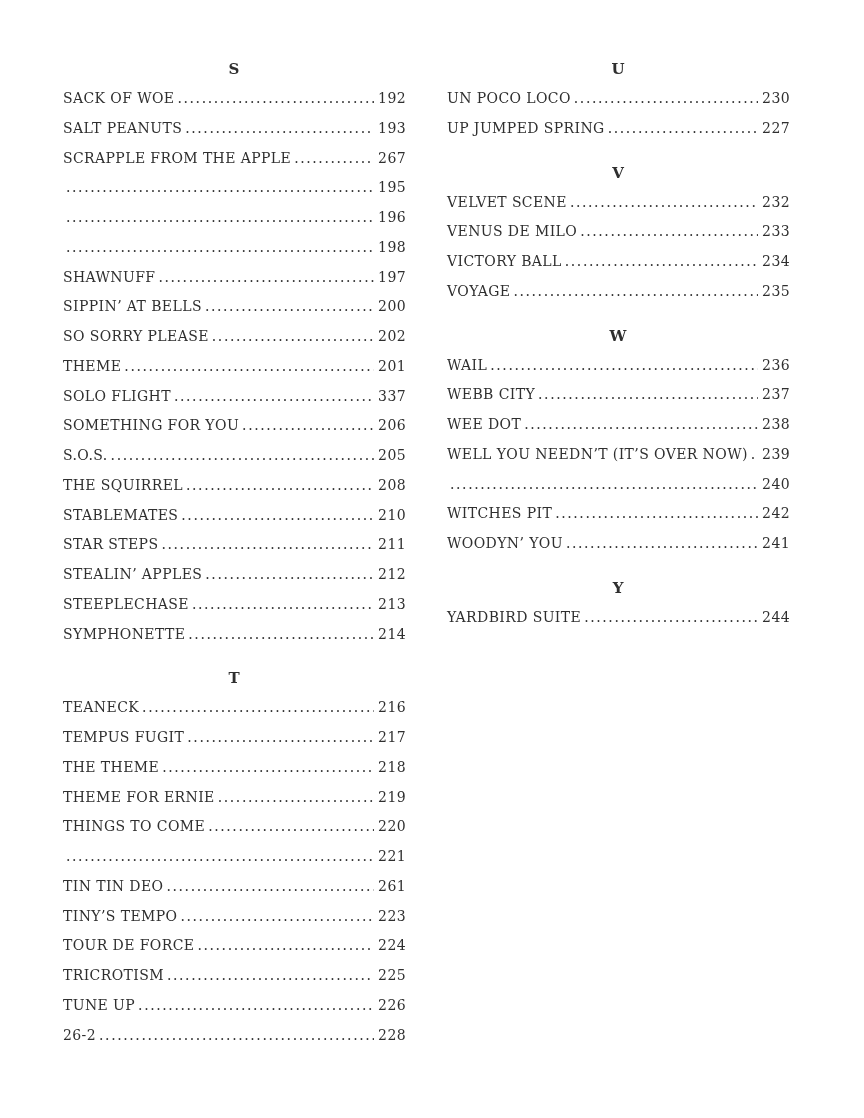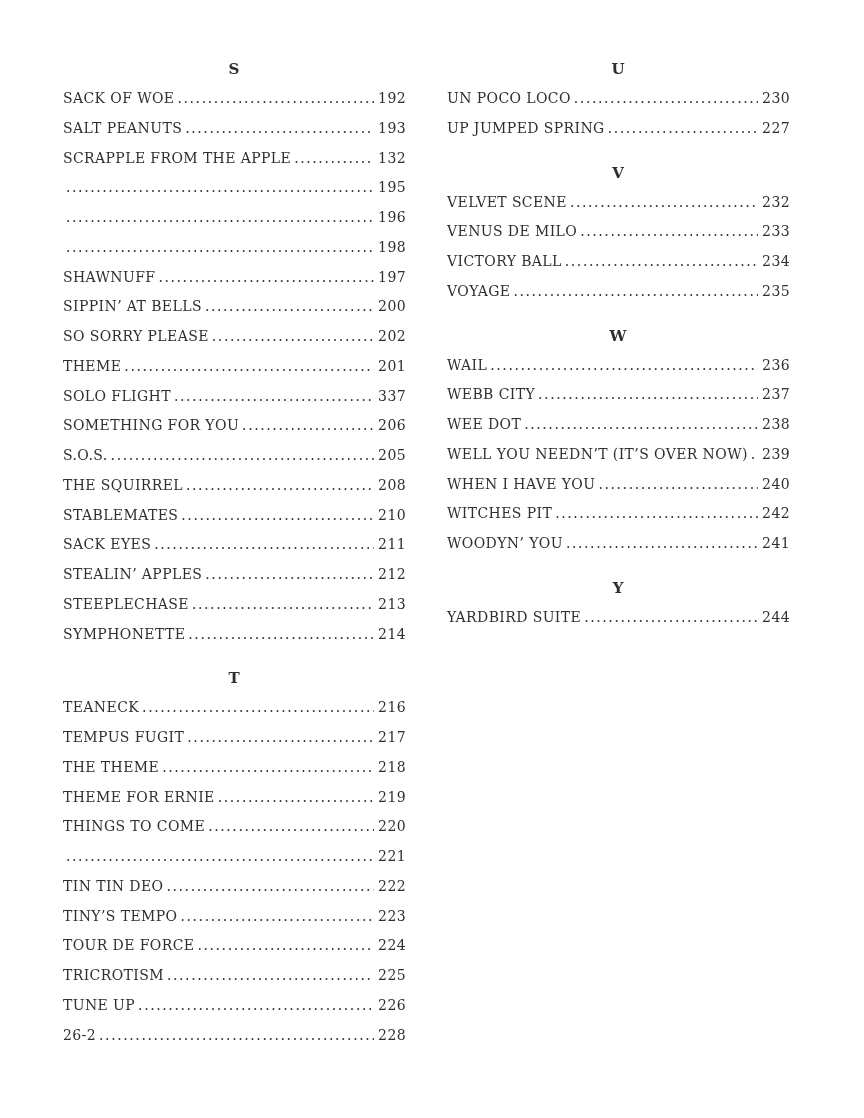--- a/index.html
+++ b/index.html
@@ -78,21 +78,21 @@
             <span class="num">192</span>
           </div>
           <div class="row">
             <span class="title">SALT PEANUTS</span>
             <span class="leader">..............................................................................................................</span>
             <span class="num">193</span>
           </div>
           <div class="row">
             <span class="title">SCRAPPLE FROM THE APPLE</span>
             <span class="leader">..............................................................................................................</span>
-            <span class="num">132</span>
+            <span class="num">267</span>
           </div>
           <div class="row">
             <span class="leader">..............................................................................................................</span>
             <span class="num">195</span>
           </div>
           <div class="row">
             <span class="leader">..............................................................................................................</span>
             <span class="num">196</span>
           </div>
           <div class="row">
@@ -138,21 +138,21 @@
             <span class="title">THE SQUIRREL</span>
             <span class="leader">..............................................................................................................</span>
             <span class="num">208</span>
           </div>
           <div class="row">
             <span class="title">STABLEMATES</span>
             <span class="leader">..............................................................................................................</span>
             <span class="num">210</span>
           </div>
           <div class="row">
-            <span class="title">SACK EYES</span>
+            <span class="title">STAR STEPS</span>
             <span class="leader">..............................................................................................................</span>
             <span class="num">211</span>
           </div>
           <div class="row">
             <span class="title">STEALIN’ APPLES</span>
             <span class="leader">..............................................................................................................</span>
             <span class="num">212</span>
           </div>
           <div class="row">
             <span class="title">STEEPLECHASE</span>
@@ -192,21 +192,21 @@
             <span class="leader">..............................................................................................................</span>
             <span class="num">220</span>
           </div>
           <div class="row">
             <span class="leader">..............................................................................................................</span>
             <span class="num">221</span>
           </div>
           <div class="row">
             <span class="title">TIN TIN DEO</span>
             <span class="leader">..............................................................................................................</span>
-            <span class="num">222</span>
+            <span class="num">261</span>
           </div>
           <div class="row">
             <span class="title">TINY’S TEMPO</span>
             <span class="leader">..............................................................................................................</span>
             <span class="num">223</span>
           </div>
           <div class="row">
             <span class="title">TOUR DE FORCE</span>
             <span class="leader">..............................................................................................................</span>
             <span class="num">224</span>
@@ -281,21 +281,20 @@
             <span class="title">WEE DOT</span>
             <span class="leader">..............................................................................................................</span>
             <span class="num">238</span>
           </div>
           <div class="row">
             <span class="title">WELL YOU NEEDN’T (IT’S OVER NOW)</span>
             <span class="leader">..............................................................................................................</span>
             <span class="num">239</span>
           </div>
           <div class="row">
-            <span class="title">WHEN I HAVE YOU</span>
             <span class="leader">..............................................................................................................</span>
             <span class="num">240</span>
           </div>
           <div class="row">
             <span class="title">WITCHES PIT</span>
             <span class="leader">..............................................................................................................</span>
             <span class="num">242</span>
           </div>
           <div class="row">
             <span class="title">WOODYN’ YOU</span>

